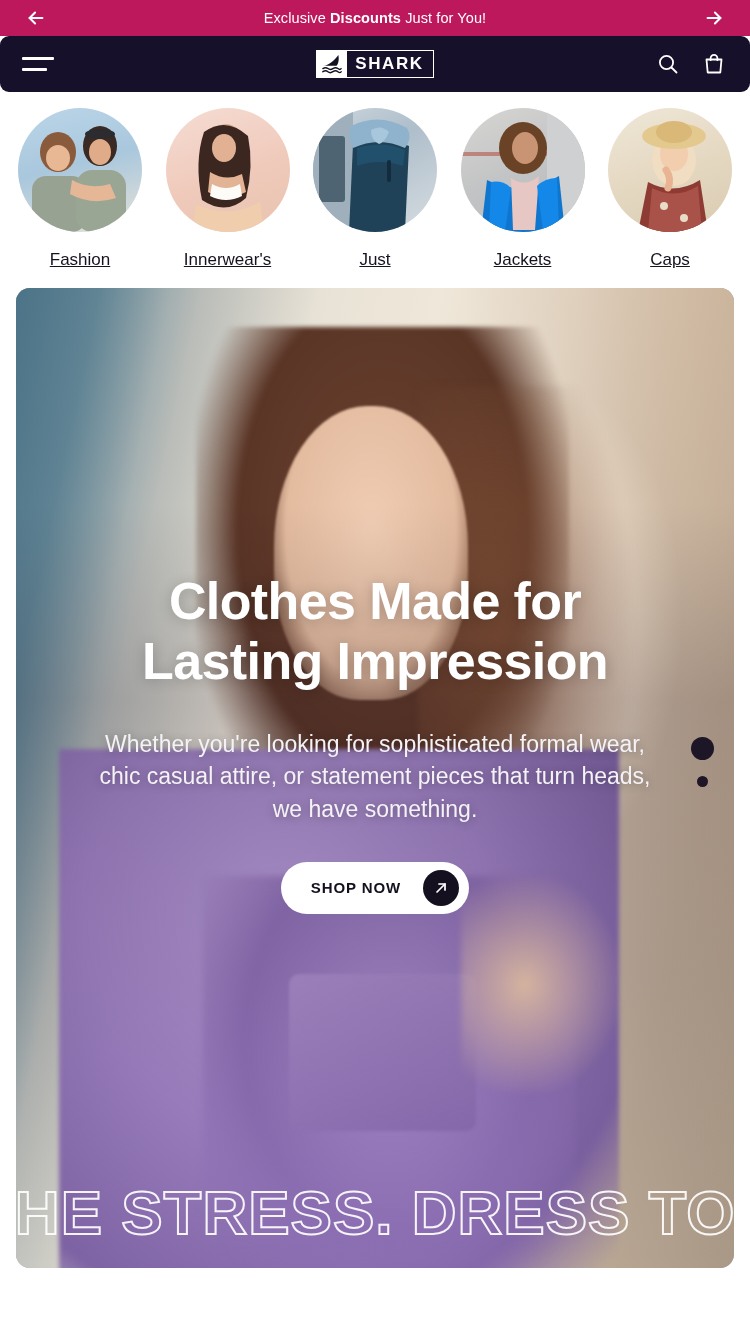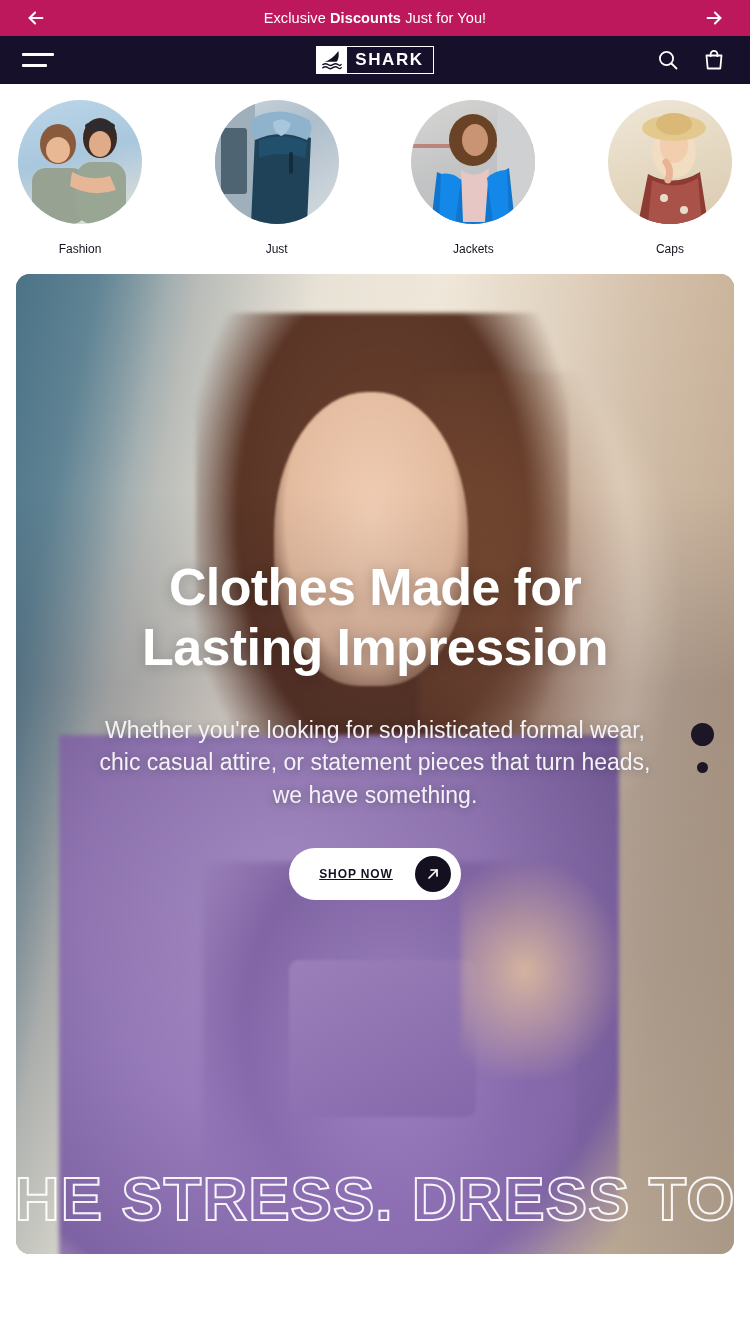--- a/index.html
+++ b/index.html
@@ -27,23 +27,23 @@
     display:flex; align-items:center; justify-content:center;
     color:#fff;
   }
   .promo-arrow.left{ left:8px; }
   .promo-arrow.right{ right:8px; }
   .promo-arrow svg{ display:block; }
 
   
   .navbar{
     position:relative;
-    height:48px;
+    height:56px;
     background:#16102A;
-    display:flex; align-items:center;
+    display:flex; align-items:center;border-radius:9px;
   }
   .hamburger{
     position:absolute; left:20px; top:50%; transform:translateY(-50%);
     width:44px; height:30px; display:flex; flex-direction:column;
     justify-content:center; gap:8px; padding-left:2px;
   }
   .hamburger i{ display:block; height:3px; background:#fff; border-radius:1px; }
   .hamburger i:nth-child(1){ width:32px; }
   .hamburger i:nth-child(2){ width:25px; }
 
@@ -75,22 +75,23 @@
     display:flex; justify-content:space-between; align-items:flex-start;
   }
   .cat{
     width:140px; display:flex; flex-direction:column; align-items:center;
   }
   .cat-circle{
     width:124px; height:124px; border-radius:50%;
     overflow:hidden; position:relative;
   }
   .cat-label{
-    margin-top:18px; font-size:12px; color:#17121f; font-weight:400;
+    margin-top:18px; font-size:17px; color:#17121f; font-weight:400;
     white-space:nowrap;
+    text-decoration:underline;
   }
 
   
   .art{ position:absolute; inset:0; }
 
   
   .art-fashion{ background:linear-gradient(165deg,#bcd6e8 0%,#a9c7dd 45%,#e7e2d8 100%); }
   
   .art-inner{ background:linear-gradient(160deg,#f6dcd3 0%,#efcabb 55%,#e9c3ae 100%); }
   
@@ -187,23 +188,22 @@
     text-shadow:0 1px 10px rgba(0,0,0,.3);
   }
   .shop-btn{
     margin-top:36px;
     height:52px; padding:0 10px 0 30px;
     background:#ffffff; border:none; border-radius:26px;
     display:inline-flex; align-items:center; gap:22px;
     cursor:pointer;
   }
   .shop-btn .txt{
-    font-size:12px; font-weight:600; letter-spacing:.9px; color:#14101f;
+    font-size:15px; font-weight:600; letter-spacing:.9px; color:#14101f;
     font-family:"Liberation Sans", sans-serif;
-    text-decoration:underline;
   }
   .shop-btn .circ{
     width:36px; height:36px; border-radius:50%;
     background:#14101f; display:flex; align-items:center; justify-content:center;
   }
 
   
   .dots{
     position:absolute; right:26px; top:455px;
     display:flex; flex-direction:column; align-items:center; gap:22px;
@@ -297,20 +297,35 @@
           <rect x="14" y="68" width="54" height="56" rx="14" fill="#98a292"></rect>
           <rect x="58" y="62" width="50" height="62" rx="16" fill="#9aa694"></rect>
           <path d="M54 72 q18 10 38 4 l6 14 q-24 8 -46 -4 z" fill="#e6b796"></path>
           <ellipse cx="82" cy="26" rx="15" ry="5" fill="#2c2c30"></ellipse>
         </svg>
       </div>
     </div>
     <div class="cat-label">Fashion</div>
   </div>
 
+  <div class="cat">
+    <div class="cat-circle">
+      <div class="art art-inner">
+        <svg viewBox="0 0 124 124" width="124" height="124">
+          <ellipse cx="60" cy="36" rx="17" ry="20" fill="#d9a98c"></ellipse>
+          <path d="M38 24 q22 -16 44 4 q6 30 -2 62 q-20 18 -44 2 q-8 -38 2 -68 z" fill="#3b2620"></path>
+          <ellipse cx="58" cy="40" rx="12" ry="14" fill="#e2b193"></ellipse>
+          <path d="M44 64 q16 10 32 2 l4 18 q-20 10 -38 0 z" fill="#e3b395"></path>
+          <path d="M46 76 q14 8 28 0 l2 12 q-16 8 -32 0 z" fill="#fdfbf8"></path>
+          <path d="M30 96 q32 16 64 -2 l4 30 h-72 z" fill="#f0cdad"></path>
+        </svg>
+      </div>
+    </div>
+    <div class="cat-label">Innerwear's</div>
+  </div>
 
   <div class="cat">
     <div class="cat-circle">
       <div class="art art-jeans">
         <svg viewBox="0 0 124 124" width="124" height="124">
           <rect x="0" y="0" width="40" height="124" fill="#9fb0bc"></rect>
           <rect x="6" y="28" width="26" height="66" rx="3" fill="#4e6472"></rect>
           <path d="M40 36 q30 -10 56 2 l-4 86 h-56 z" fill="#1f4258"></path>
           <path d="M44 40 q26 -8 48 2 l-2 16 q-24 -8 -46 0 z" fill="#21506c"></path>
           <path d="M38 18 q28 -14 56 2 q6 10 -2 20 q-26 -12 -52 0 q-6 -12 -2 -22z" fill="#8fb3cc"></path>

